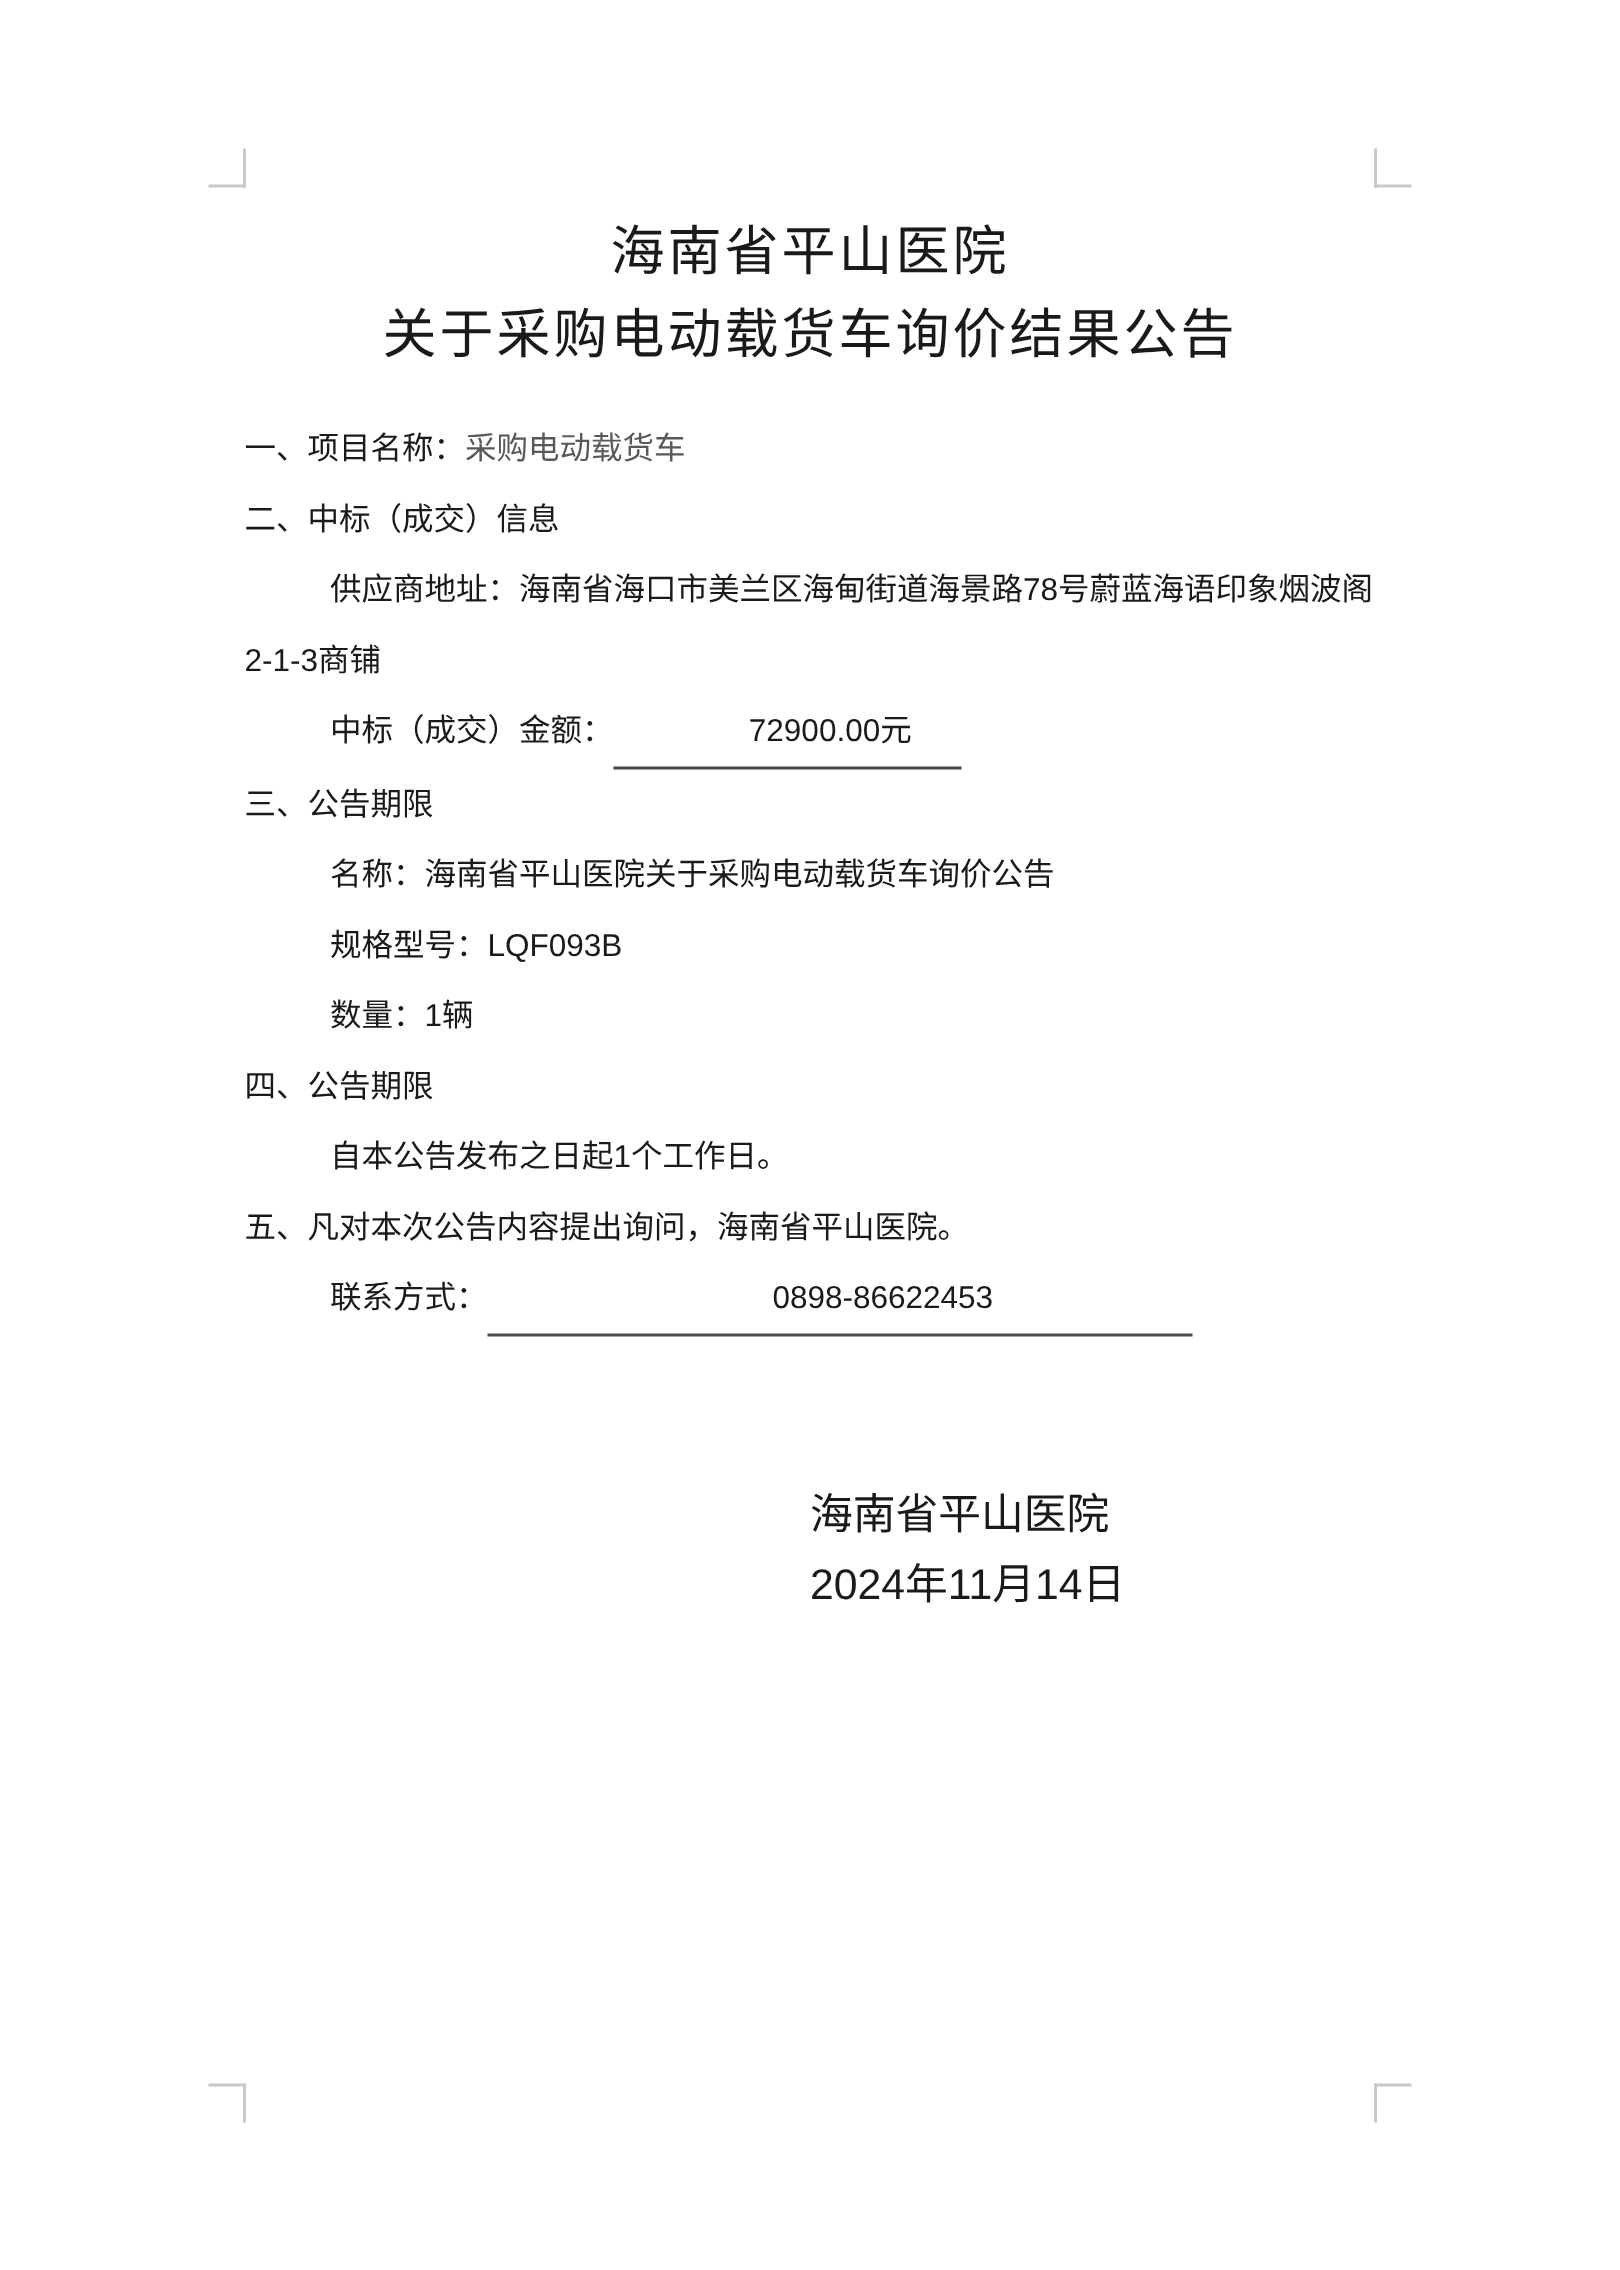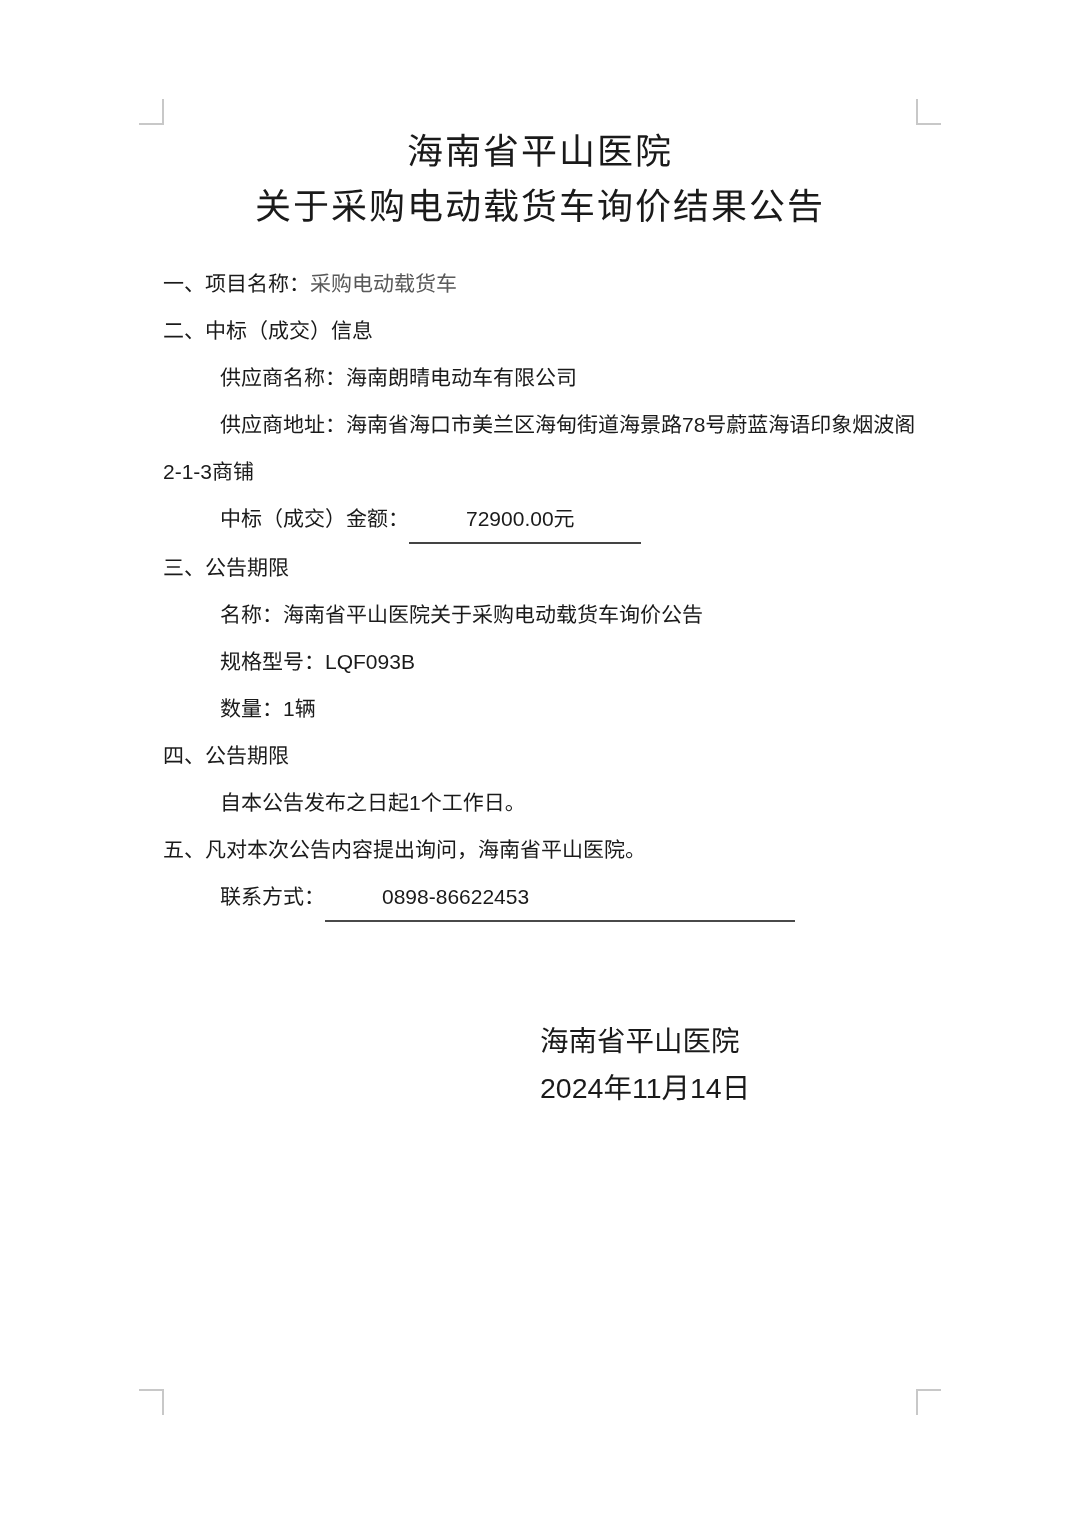--- a/index.html
+++ b/index.html
@@ -21,21 +21,21 @@
     box-sizing: border-box;
   }
   .corner.tl { left: 139px; top: 99px;   border-right: 2px solid #c8c8c8; border-bottom: 2px solid #c8c8c8; }
   .corner.tr { left: 916px; top: 99px;   border-left:  2px solid #c8c8c8; border-bottom: 2px solid #c8c8c8; }
   .corner.bl { left: 139px; top: 1389px; border-right: 2px solid #c8c8c8; border-top:    2px solid #c8c8c8; }
   .corner.br { left: 916px; top: 1389px; border-left:  2px solid #c8c8c8; border-top:    2px solid #c8c8c8; }
 
   .content {
     position: absolute;
     left: 163px;
-    top: 112px;
+    top: 128px;
     width: 754px;
   }
 
   .doc-title {
     margin: 12px 0 0 0;
     text-align: center;
     font-size: 36px;
     line-height: 55px;
     font-weight: 500;
     letter-spacing: 2px;
@@ -48,21 +48,21 @@
     line-height: 47px;
     word-break: break-all;
   }
   .body-text p { margin: 0; }
   .indent-2 { text-indent: 57px; }
 
   .gray-value { color: #595959; }
 
   .fill-line {
     display: inline-block;
-    text-align: left;
+    text-align: center;
     border-bottom: 2px solid #ef4444;
     vertical-align: baseline;
   }
   .fill-amount  { width: 232px; border-bottom-color: #444444; }
   .fill-name    { width: 448px; border-bottom-color: #8a8a8a; }
   .fill-address { width: 440px; border-bottom-color: #7a7a7a; }
   .fill-phone   { width: 470px; border-bottom-color: #4a4a4a; }
 
   .signature {
     margin-top: 96px;
@@ -86,21 +86,20 @@
     <span style="display:block">海南省平山医院</span>
     <span style="display:block">关于采购电动载货车询价结果公告</span>
   </h1>
 
   <div class="body-text">
 
     <p><span>一、项目名称：</span><span class="gray-value">采购电动载货车</span></p>
 
     <p>二、中标（成交）信息</p>
 
-    <p class="indent-2">供应商名称：海南朗晴电动车有限公司</p>
 
     <p class="indent-2">供应商地址：海南省海口市美兰区海甸街道海景路78号蔚蓝海语印象烟波阁2-1-3商铺</p>
 
     <p class="indent-2"><span>中标（成交）金额：</span><span class="fill-line fill-amount">72900.00元</span></p>
 
     <p>三、公告期限</p>
 
     <p class="indent-2">名称：海南省平山医院关于采购电动载货车询价公告</p>
 
 

